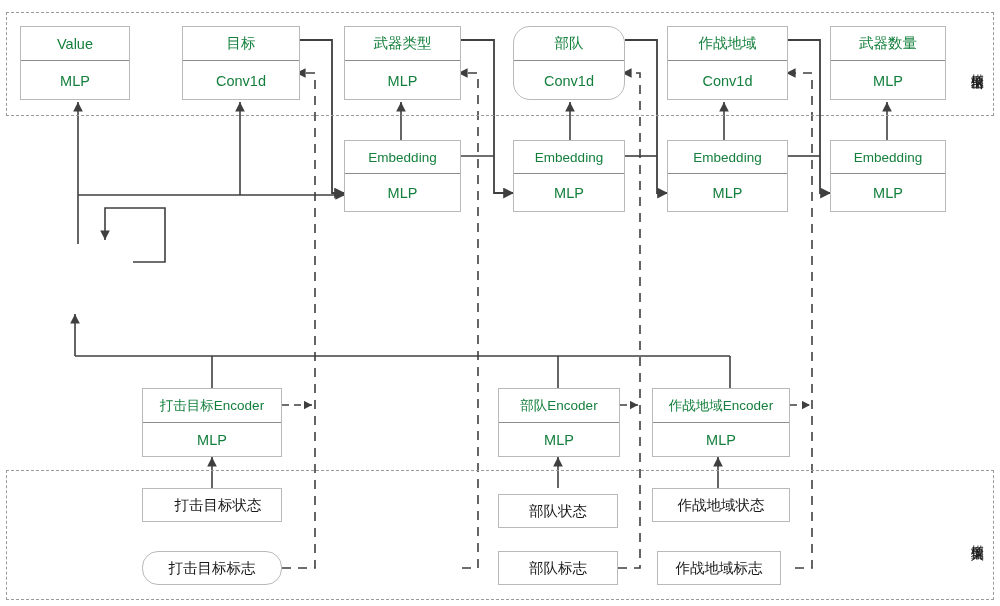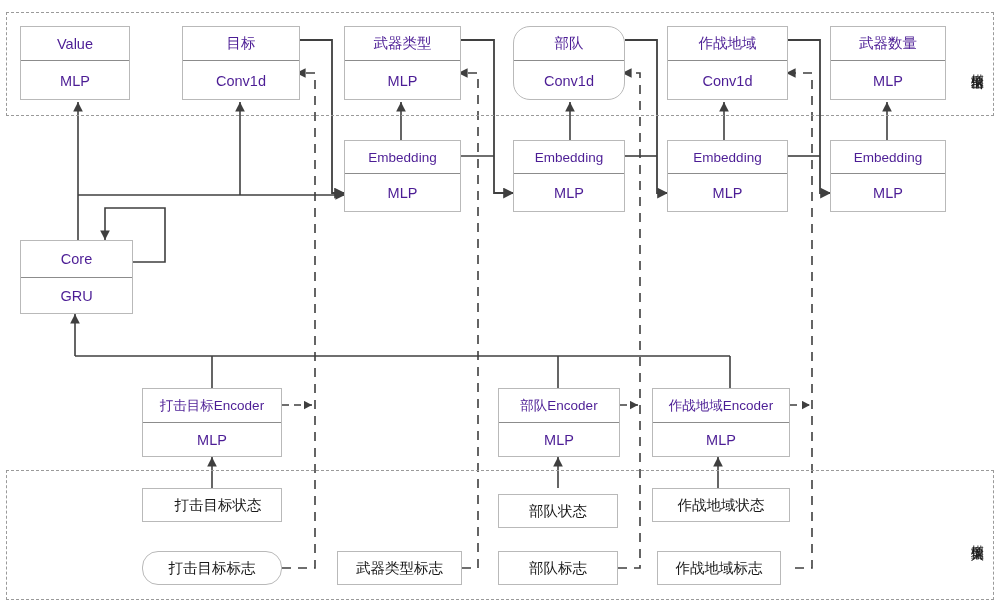--- a/index.html
+++ b/index.html
@@ -3,21 +3,21 @@
 <meta charset="utf-8">
 <style>
   html,body{margin:0;padding:0;background:#ffffff;}
   body{font-family:"Liberation Sans","DejaVu Sans",sans-serif;}
   #canvas{position:relative;width:1000px;height:606px;background:#fff;overflow:hidden;}
   svg.wires{position:absolute;left:0;top:0;width:1000px;height:606px;pointer-events:none;}
 
   
   .node{position:absolute;box-sizing:border-box;border:1px solid #b9b9b9;background:#fff;z-index:3;}
   .node .cell{box-sizing:border-box;display:flex;align-items:center;justify-content:center;
-              text-align:center;color:#4c1d95;white-space:nowrap;}
+              text-align:center;color:#15803d;white-space:nowrap;}
   .node .cell.top{border-bottom:1px solid #8c8c8c;}
   .single{position:absolute;box-sizing:border-box;border:1px solid #b9b9b9;background:#fff;
           display:flex;align-items:center;justify-content:center;text-align:center;
           color:#1a1a1a;white-space:nowrap;z-index:3;}
 
   
   .fs-cn{font-size:14.5px;}
   .fs-en{font-size:14.5px;}
   .fs-enc{font-size:13.5px;}
   .fs-emb{font-size:13.5px;}
@@ -143,24 +143,20 @@
   <div class="node" style="left:667px;top:140px;width:121px;height:72px;">
     <div class="cell top fs-emb" style="height:33px;">Embedding</div>
     <div class="cell fs-en" style="height:38px;">MLP</div>
   </div>
 
   <div class="node" style="left:830px;top:140px;width:116px;height:72px;">
     <div class="cell top fs-emb" style="height:33px;">Embedding</div>
     <div class="cell fs-en" style="height:38px;">MLP</div>
   </div>
 
-  <div class="node" style="left:20px;top:240px;width:113px;height:74px;">
-    <div class="cell top fs-en" style="height:37px;">Core</div>
-    <div class="cell fs-en" style="height:35px;">GRU</div>
-  </div>
 
   <div class="node" style="left:142px;top:388px;width:140px;height:69px;">
     <div class="cell top fs-enc" style="height:34px;">打击目标Encoder</div>
     <div class="cell fs-en" style="height:34px;">MLP</div>
   </div>
 
   <div class="node" style="left:498px;top:388px;width:122px;height:69px;">
     <div class="cell top fs-enc" style="height:34px;">部队Encoder</div>
     <div class="cell fs-en" style="height:34px;">MLP</div>
   </div>
@@ -171,19 +167,18 @@
   </div>
 
   <div class="single fs-cn" style="left:142px;top:488px;width:140px;height:34px;padding-left:12px;">打击目标状态</div>
 
   <div class="single fs-cn" style="left:498px;top:494px;width:120px;height:34px;">部队状态</div>
 
   <div class="single fs-cn" style="left:652px;top:488px;width:138px;height:34px;">作战地域状态</div>
 
   <div class="single fs-cn" style="left:142px;top:551px;width:140px;height:34px;border-radius:16px;">打击目标标志</div>
 
-  <div class="single fs-cn" style="left:337px;top:551px;width:125px;height:34px;">武器类型标志</div>
 
   <div class="single fs-cn" style="left:498px;top:551px;width:120px;height:34px;">部队标志</div>
 
   <div class="single fs-cn" style="left:657px;top:551px;width:124px;height:34px;">作战地域标志</div>
 
 </div>
 
 </body></html>

